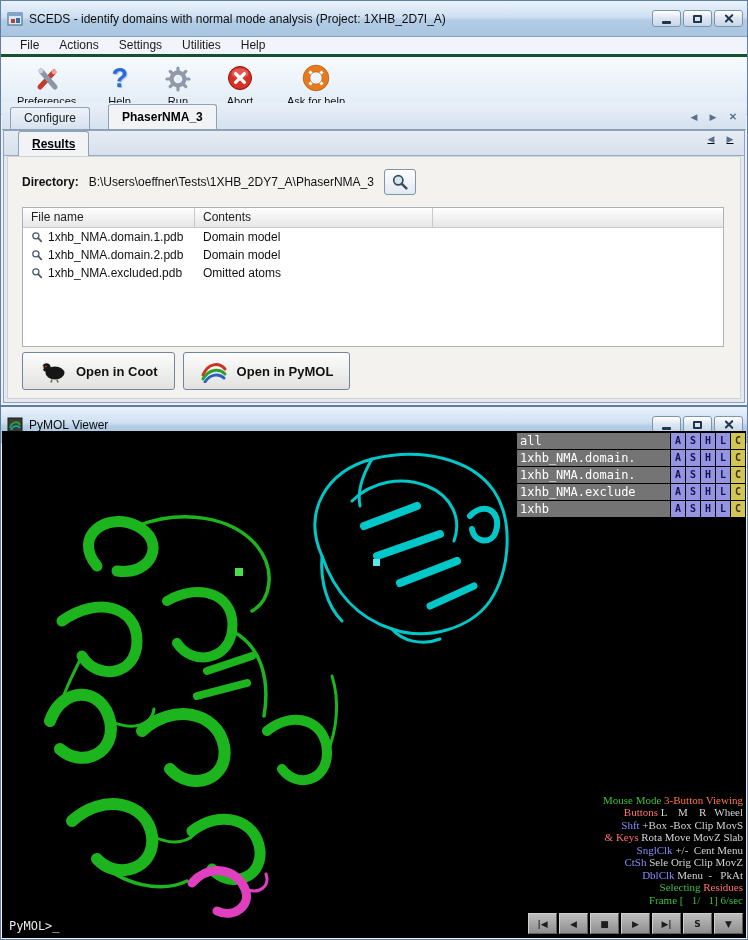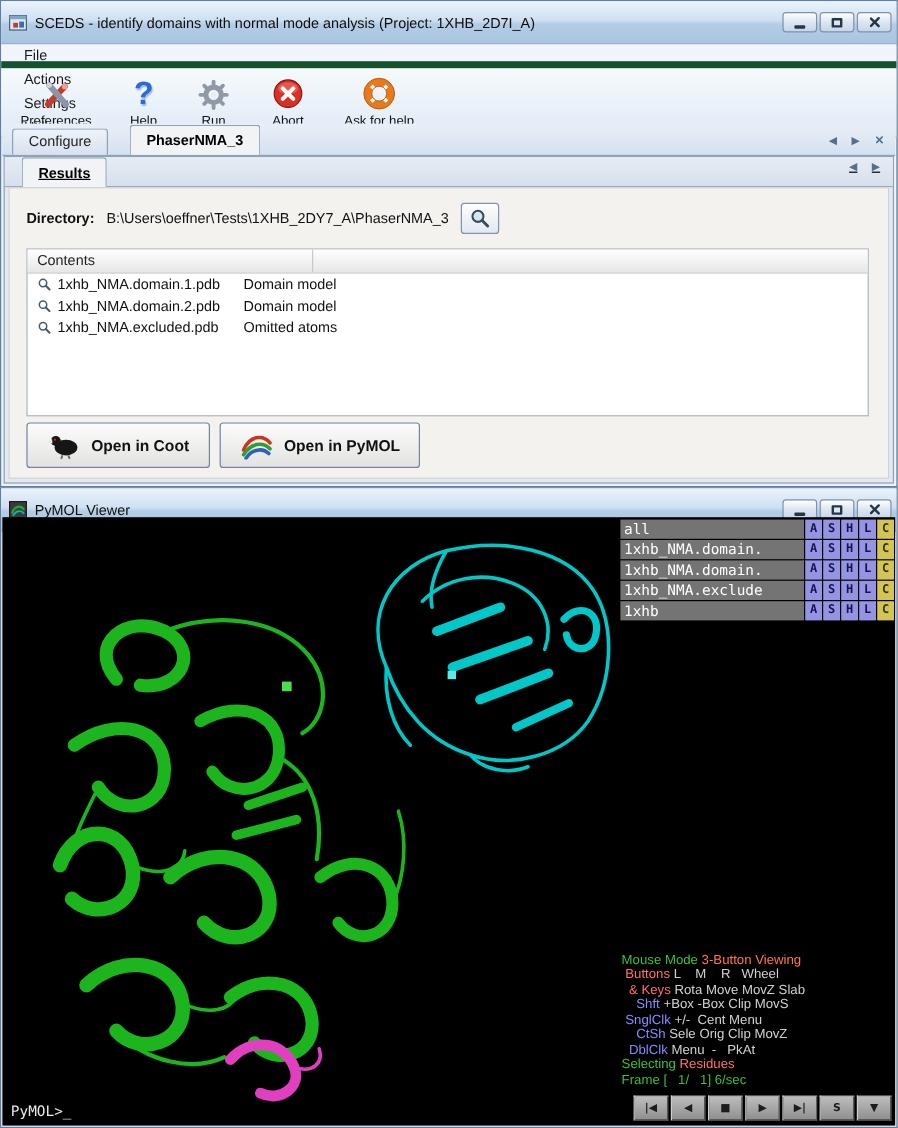--- a/index.html
+++ b/index.html
@@ -23,22 +23,22 @@
     align-items:center;justify-content:center;cursor:default;}
   .ic-min{width:9px;height:3px;background:#24364a;border-radius:1px;margin-top:7px;}
   .ic-max{width:9px;height:8px;border:2px solid #24364a;border-radius:1px;}
   .ic-close{position:relative;width:11px;height:11px;}
   .ic-close::before,.ic-close::after{content:"";position:absolute;left:5px;top:0;
     width:2.4px;height:11px;background:#24364a;border-radius:1px;}
   .ic-close::before{transform:rotate(45deg);}
   .ic-close::after{transform:rotate(-45deg);}
 
   
-  .menubar{height:20px;background:#f1f5fb;border-bottom:6px solid #14532d;
-    display:flex;align-items:flex-start;padding-left:10px;gap:2px;flex-direction:column;}
+  .menubar{height:20px;background:#f1f5fb;border-bottom:3px solid #14532d;
+    display:flex;align-items:flex-end;padding-left:10px;gap:2px;}
   .menuitem{font-size:12px;color:#1a1a1a;padding:2px 9px;border-radius:2px;}
   .toolbar{height:58px;background:linear-gradient(#f6fafd,#dfeaf6);
     border-bottom:1px solid #bccbdc;display:flex;align-items:flex-start;
     padding:4px 0 0 10px;gap:20px;}
   .tbtn{display:flex;flex-direction:column;align-items:center;padding:1px 6px;
     border-radius:3px;}
   .tbtn .ticon{height:32px;display:flex;align-items:center;justify-content:center;}
   .tbtn .tlabel{font-size:11px;color:#111;margin-top:1px;white-space:nowrap;}
   .qmark{font-size:27px;font-weight:bold;color:#2a6bd6;line-height:30px;
     text-shadow:1px 1px 1px #9db9e0;}
@@ -104,21 +104,21 @@
     flex-direction:column;gap:1px;}
   .obj-row{display:flex;gap:1px;height:16px;}
   .obj-name{flex:1;background:#747474;color:#fff;font-family:"DejaVu Sans Mono",monospace;
     font-size:12px;line-height:16px;padding:0 3px;white-space:nowrap;overflow:hidden;}
   .obj-btn{width:14px;text-align:center;font-size:10px;font-weight:bold;
     line-height:16px;font-family:"DejaVu Sans Mono",monospace;}
   .b-a,.b-s,.b-h,.b-l{background:#9494e2;color:#14144e;}
   .b-c{background:#d2c455;color:#3a3400;}
 
   .mousepanel{position:absolute;right:3px;bottom:32px;width:225px;
-    font-family:Liberation Sans, sans-serif;font-size:11px;line-height:12.5px;}
+    font-family:Liberation Serif, serif;font-size:11px;line-height:12.5px;text-align:right;}
   .mm-line{white-space:pre;}
   .mm-green{color:#3fbf3f;}
   .mm-orange{color:#ff7744;}
   .mm-red{color:#ff7070;}
   .mm-gray{color:#d2d2d2;}
   .mm-blue{color:#8a8aff;}
 
   .vcr{position:absolute;right:3px;bottom:4px;display:flex;gap:2px;}
   .vcrbtn{width:29px;height:21px;border:1px solid #5e5e5e;border-top-color:#cfcfcf;
     border-left-color:#cfcfcf;background:linear-gradient(#bdbdbd,#8f8f8f);
@@ -251,20 +251,21 @@
         <button class="searchbtn">
           <svg width="18" height="18" viewBox="0 0 18 18">
             <circle cx="7.3" cy="7.3" r="4.6" fill="#d4e6f2" stroke="#3a4a5a" stroke-width="1.7"></circle>
             <line x1="10.8" y1="10.8" x2="15.4" y2="15.4" stroke="#3a4a5a" stroke-width="2.4" stroke-linecap="round"></line>
           </svg>
         </button>
       </div>
 
       <div class="filetable">
         <div class="ft-head">
+          <div class="ft-col file">File name</div>
           <div class="ft-col contents">Contents</div>
           <div class="ft-col filler"></div>
         </div>
         <div class="ft-row">
           <div class="ft-cell file">
             <svg width="12" height="12" viewBox="0 0 18 18">
               <circle cx="7.3" cy="7.3" r="4.6" fill="none" stroke="#4a5a6a" stroke-width="1.9"></circle>
               <line x1="10.8" y1="10.8" x2="15.4" y2="15.4" stroke="#4a5a6a" stroke-width="2.6" stroke-linecap="round"></line>
             </svg>
             <span>1xhb_NMA.domain.1.pdb</span>
@@ -424,22 +425,22 @@
         <div class="obj-btn b-s">S</div>
         <div class="obj-btn b-h">H</div>
         <div class="obj-btn b-l">L</div>
         <div class="obj-btn b-c">C</div>
       </div>
     </div>
 
     <div class="mousepanel">
       <div class="mm-line"><span class="mm-green">Mouse Mode </span><span class="mm-orange">3-Button Viewing</span></div>
       <div class="mm-line"><span class="mm-red"> Buttons</span><span class="mm-gray"> L    M    R   Wheel</span></div>
+      <div class="mm-line"><span class="mm-blue">    Shft</span><span class="mm-gray"> +Box -Box Clip MovS</span></div>
       <div class="mm-line"><span class="mm-red">  &amp; Keys</span><span class="mm-gray"> Rota Move MovZ Slab</span></div>
-      <div class="mm-line"><span class="mm-blue">    Shft</span><span class="mm-gray"> +Box -Box Clip MovS</span></div>
       <div class="mm-line"><span class="mm-blue"> SnglClk</span><span class="mm-gray"> +/-  Cent Menu</span></div>
       <div class="mm-line"><span class="mm-blue">    CtSh</span><span class="mm-gray"> Sele Orig Clip MovZ</span></div>
       <div class="mm-line"><span class="mm-blue">  DblClk</span><span class="mm-gray"> Menu  -   PkAt</span></div>
       <div class="mm-line"><span class="mm-green">Selecting </span><span class="mm-red">Residues</span></div>
       <div class="mm-line"><span class="mm-green">Frame [   1/   1] 6/sec</span><span class="mm-green"></span></div>
     </div>
 
     <div class="vcr">
       <button class="vcrbtn">|◀</button>
       <button class="vcrbtn">◀</button>

